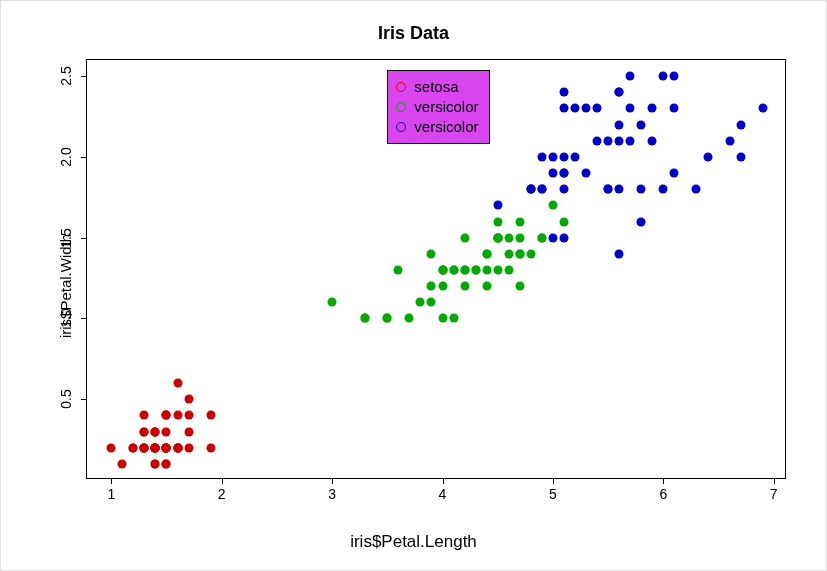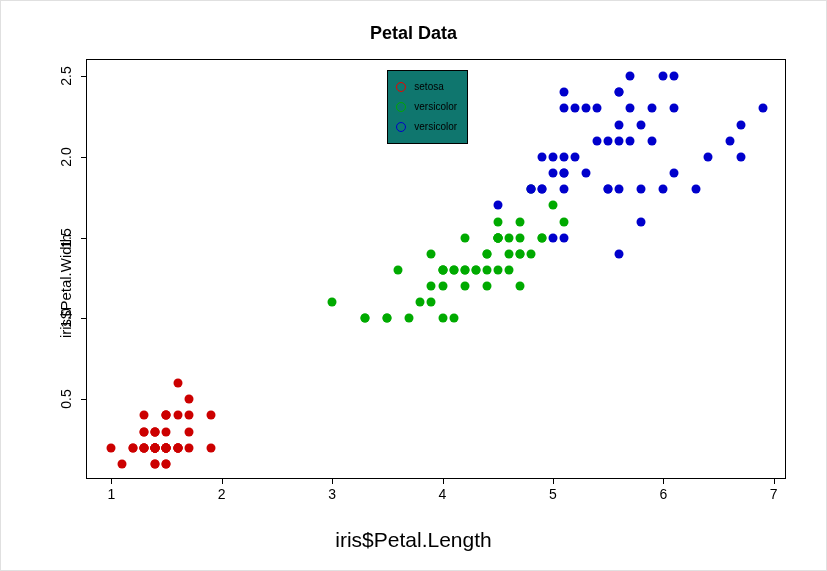--- a/index.html
+++ b/index.html
@@ -25,21 +25,21 @@
     font-weight: bold;
     font-size: 18px;
     color: #000;
   }
   .xlabel {
     position: absolute;
     bottom: 18px;
     left: 0;
     width: 100%;
     text-align: center;
-    font-size: 21px;
+    font-size: 17px;
     color: #000;
   }
   .ylabel {
     position: absolute;
     left: 12px;
     top: 50%;
     transform: translateY(-50%) rotate(-90deg);
     transform-origin: center;
     font-size: 15px;
     color: #000;
@@ -87,23 +87,23 @@
     position: absolute;
     width: 9px;
     height: 9px;
     border-radius: 50%;
     transform: translate(-50%, -50%);
     box-sizing: border-box;
   }
   .legend {
     position: absolute;
     border: 1px solid #000;
-    background: #0f766e;
+    background: #d946ef;
     padding: 6px 10px 6px 8px;
-    font-size: 10px;
+    font-size: 15px;
     color: #000;
   }
   .legend-row {
     display: flex;
     align-items: center;
     gap: 8px;
     line-height: 20px;
   }
   .legend-mark {
     width: 10px;
@@ -112,21 +112,21 @@
     box-sizing: border-box;
     border-width: 1.5px;
     border-style: solid;
     background: transparent;
   }
 </style>
 </head>
 <body>
 
 <div class="frame">
-  <div class="title">Petal Data</div>
+  <div class="title">Iris Data</div>
   <div class="xlabel">iris$Petal.Length</div>
   <div class="ylabel">iris$Petal.Width</div>
   <div class="plot" id="plot">
     <div class="legend" id="legend" style="left: 300.315px; top: 10px;">
         <div class="legend-row">
           <span class="legend-mark" style="border-color: rgb(238, 0, 0);"></span>
           <span>setosa</span>
         </div>
         <div class="legend-row">
           <span class="legend-mark" style="border-color: rgb(0, 170, 0);"></span>

